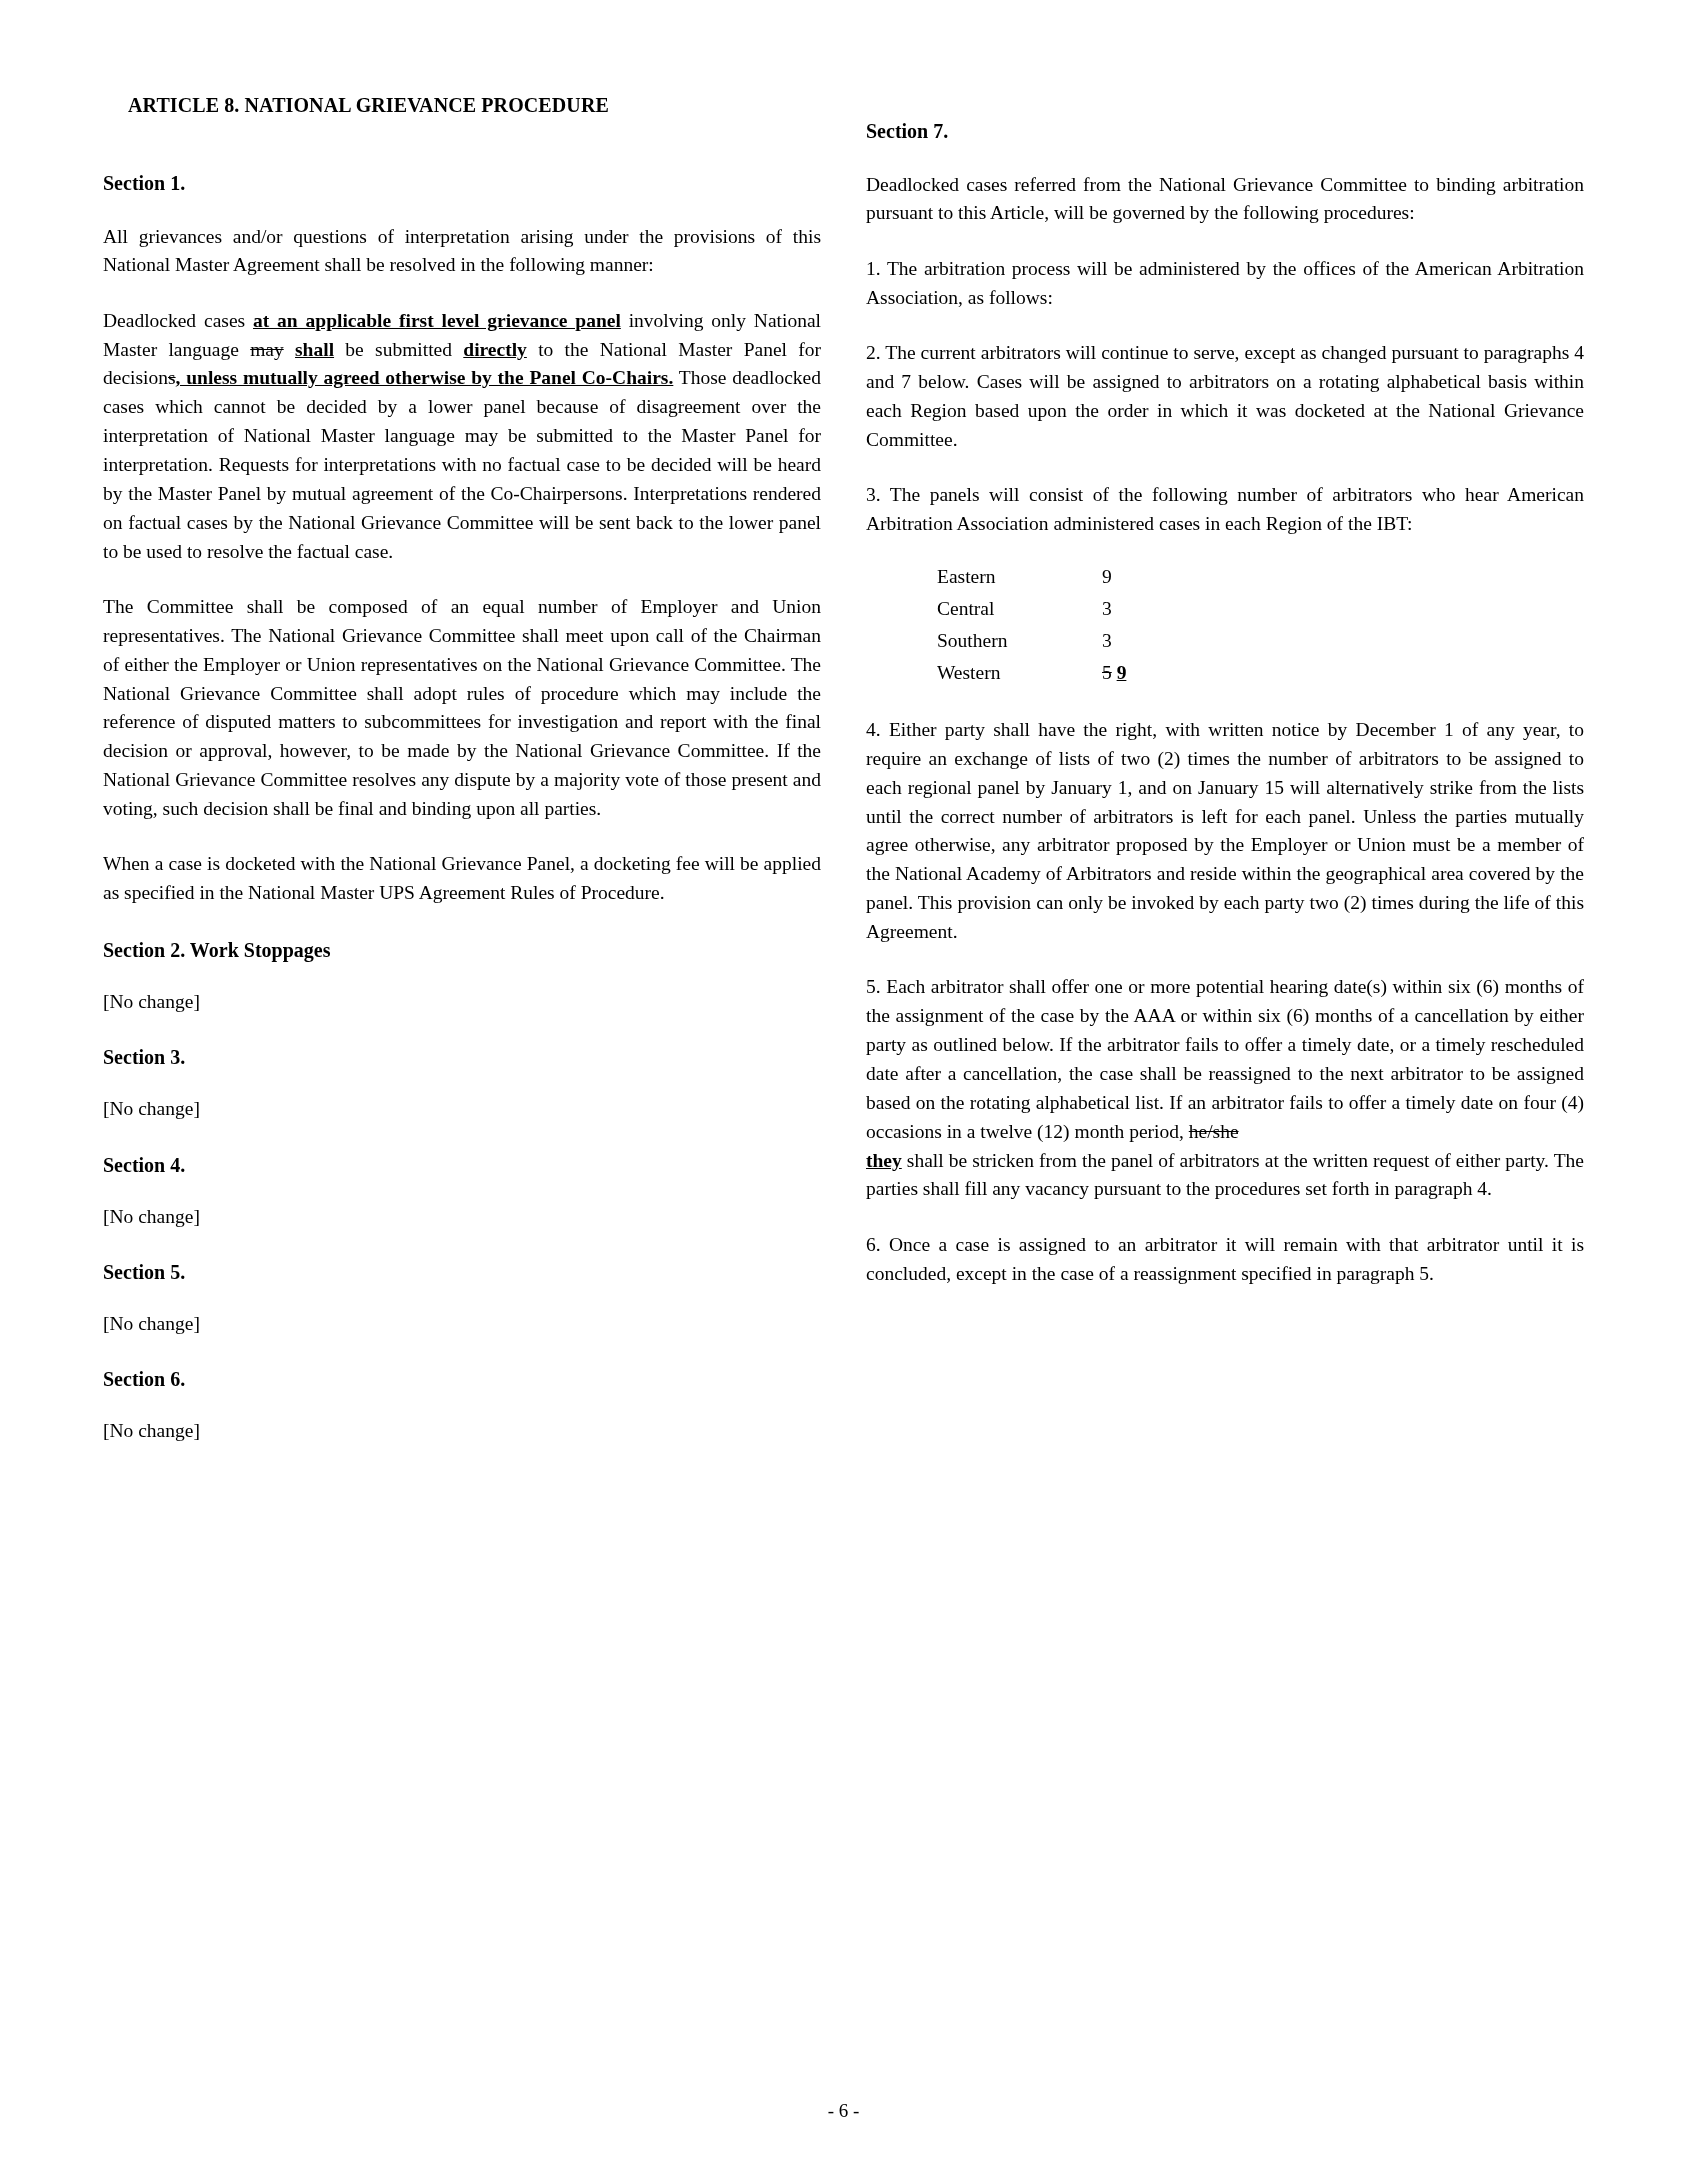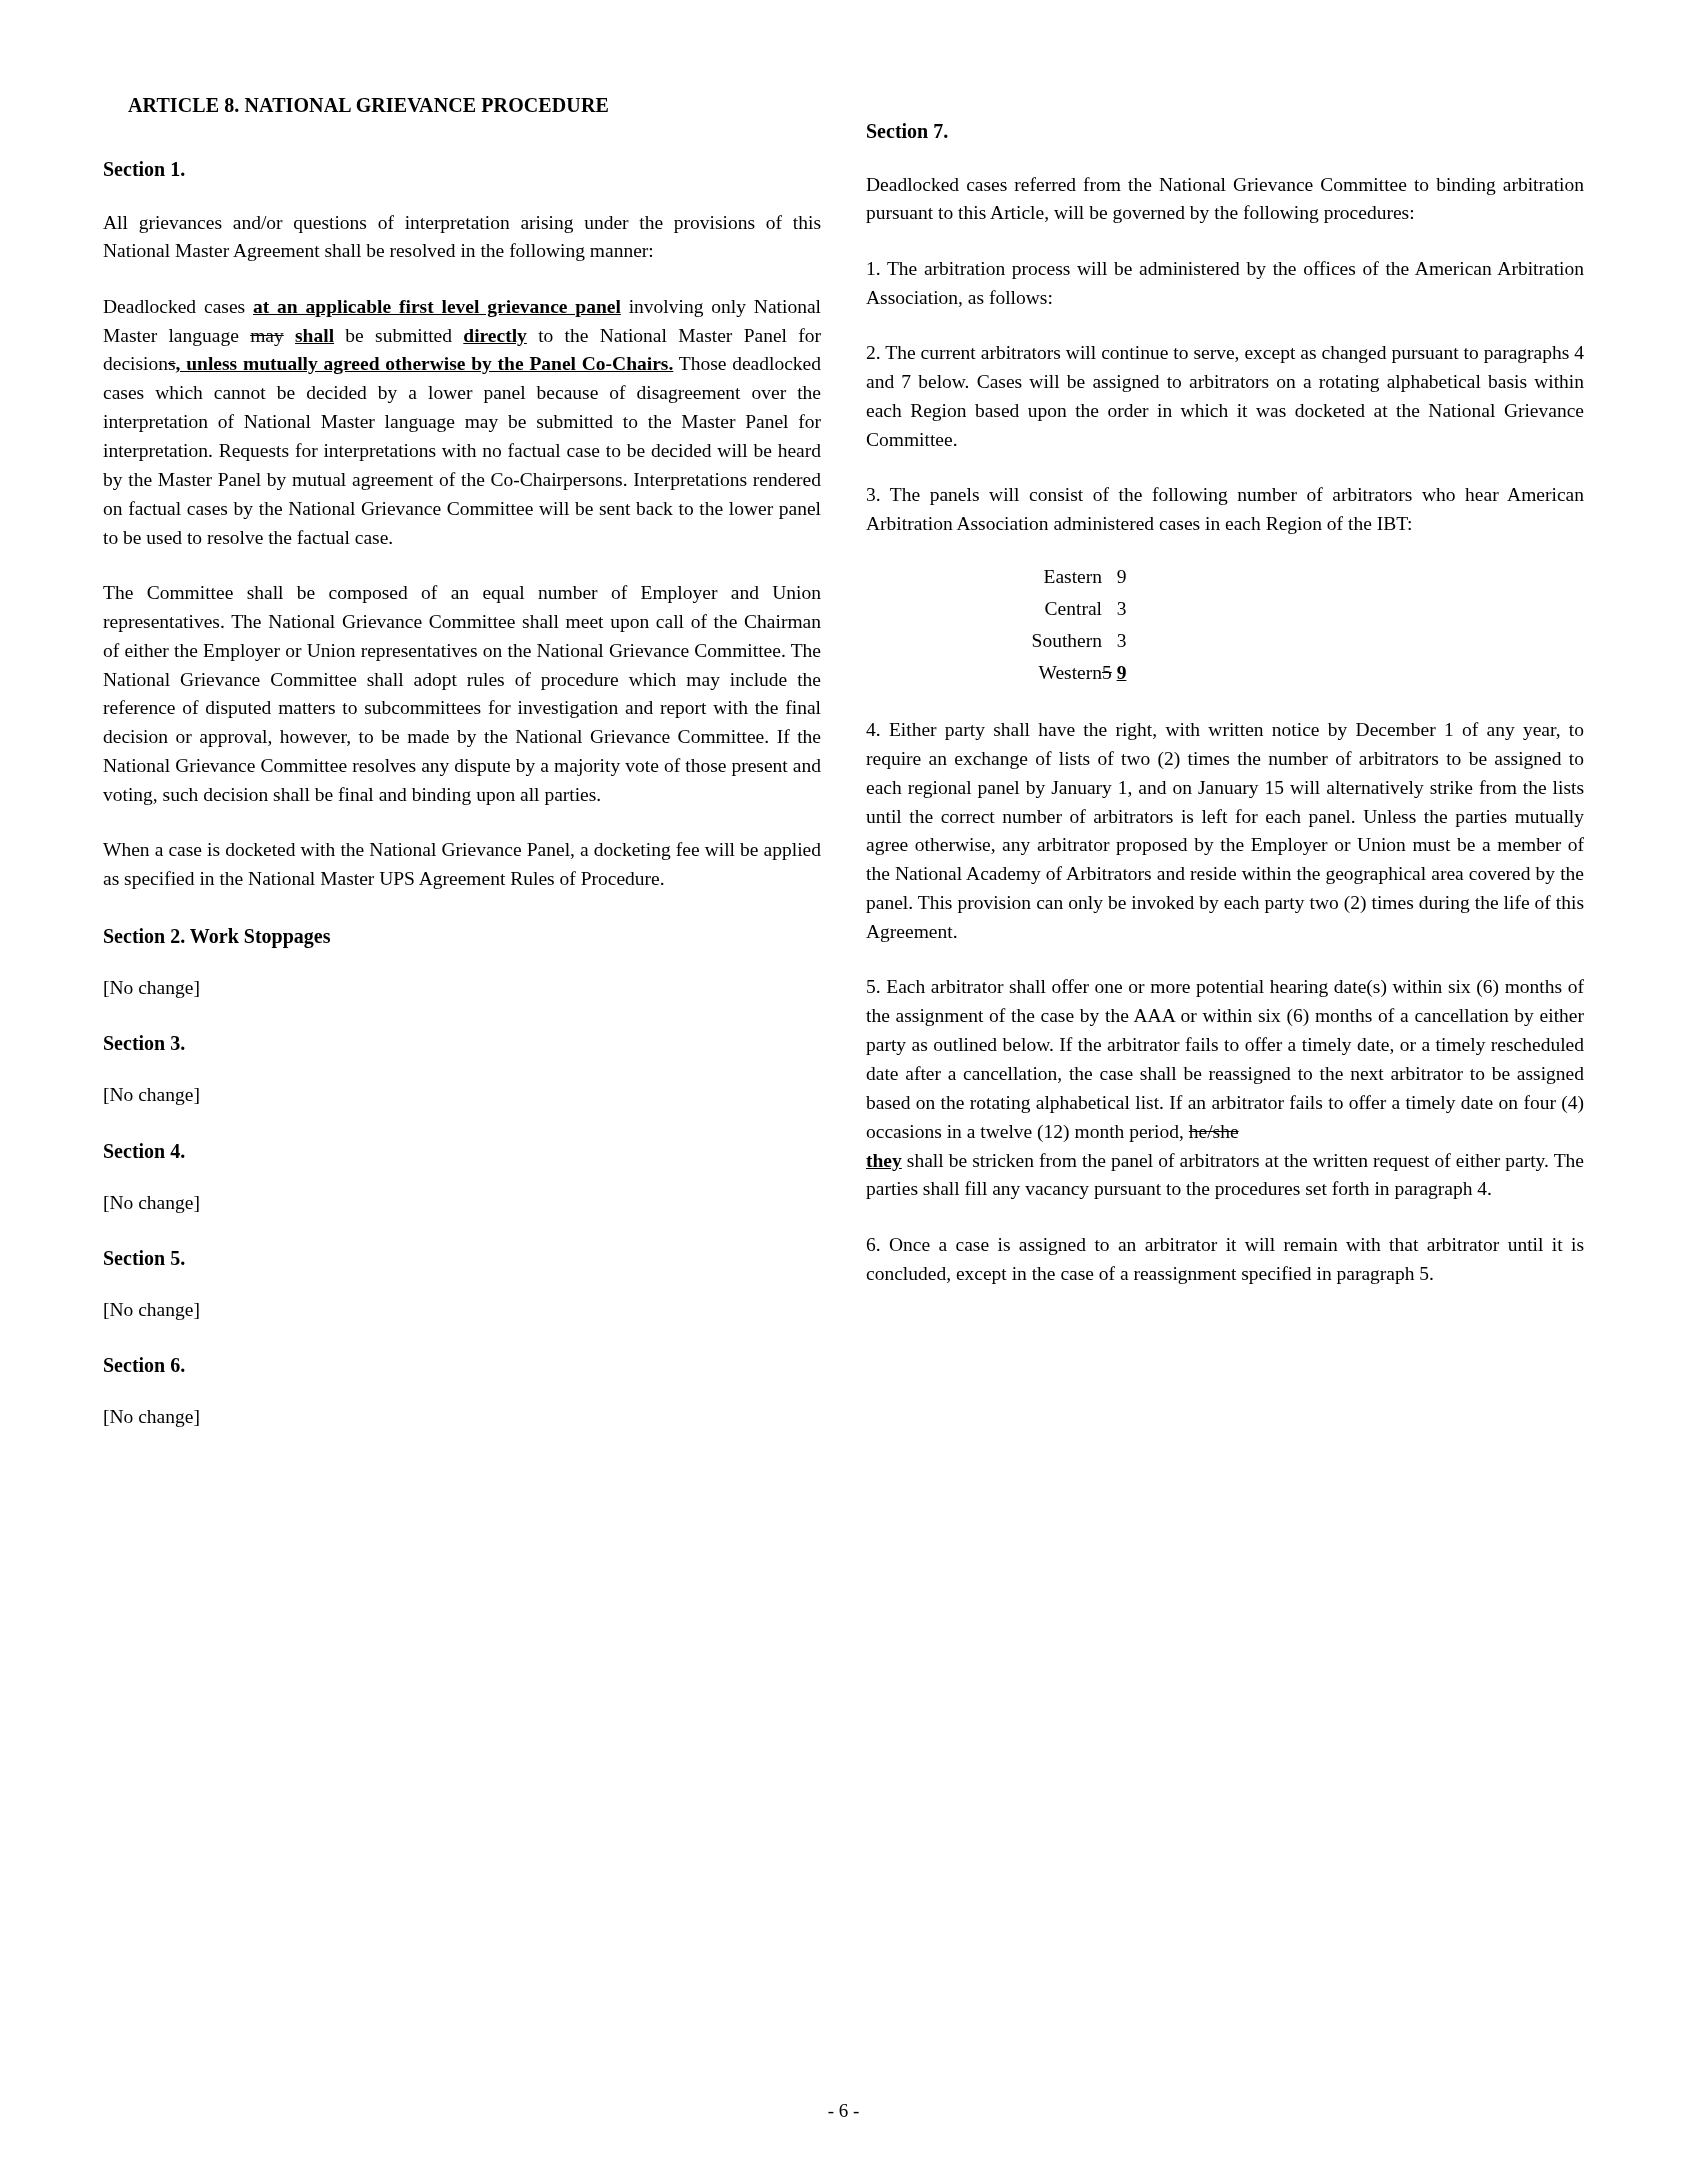--- a/index.html
+++ b/index.html
@@ -41,21 +41,21 @@
     padding: 0;
     line-height: 1.25;
     letter-spacing: 0.1px;
   }
   .sec-head {
     font-size: 20px;
     font-weight: bold;
     margin: 29px 0 0 0;
     line-height: 1.3;
   }
-  .sec-head.first { margin-top: 38px; }
+  .sec-head.first { margin-top: 52px; }
   p.body {
     font-size: 19.5px;
     line-height: 1.48;
     text-align: justify;
     margin: 26.5px 0 0 0;
     hyphens: none;
   }
   .nochange {
     font-size: 19.5px;
     line-height: 1.4;
@@ -88,21 +88,20 @@
   table.loc td.c1 { width: 165px; }
   table.panel {
     margin: 22.5px 0 0 71px;
     border-collapse: collapse;
     font-size: 19.5px;
   }
   table.panel td {
     padding: 2.6px 0;
     vertical-align: top;
     line-height: 1.38;
-    text-align: right;
   }
   table.panel td.c1 { width: 165px; }
   .pagenum {
     position: absolute;
     left: 0;
     right: 0;
     bottom: 61px;
     text-align: center;
     font-size: 19px;
   }

